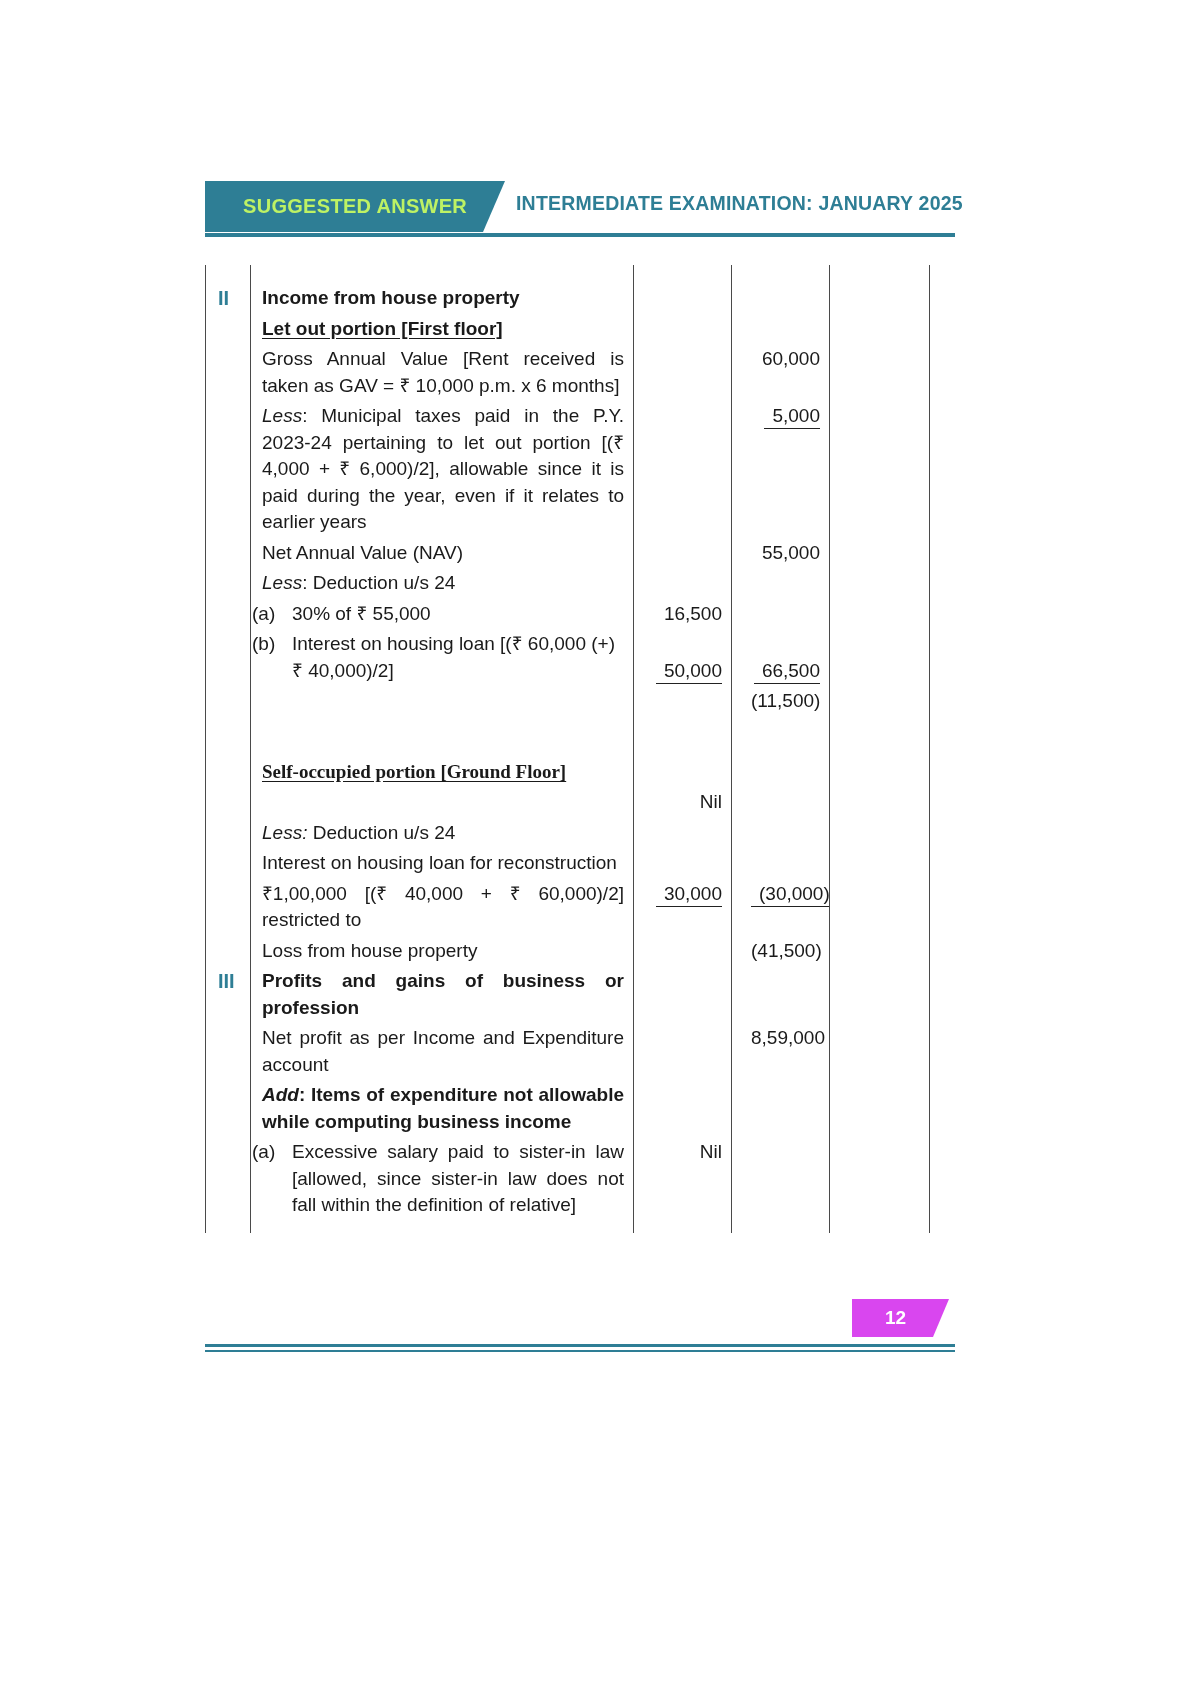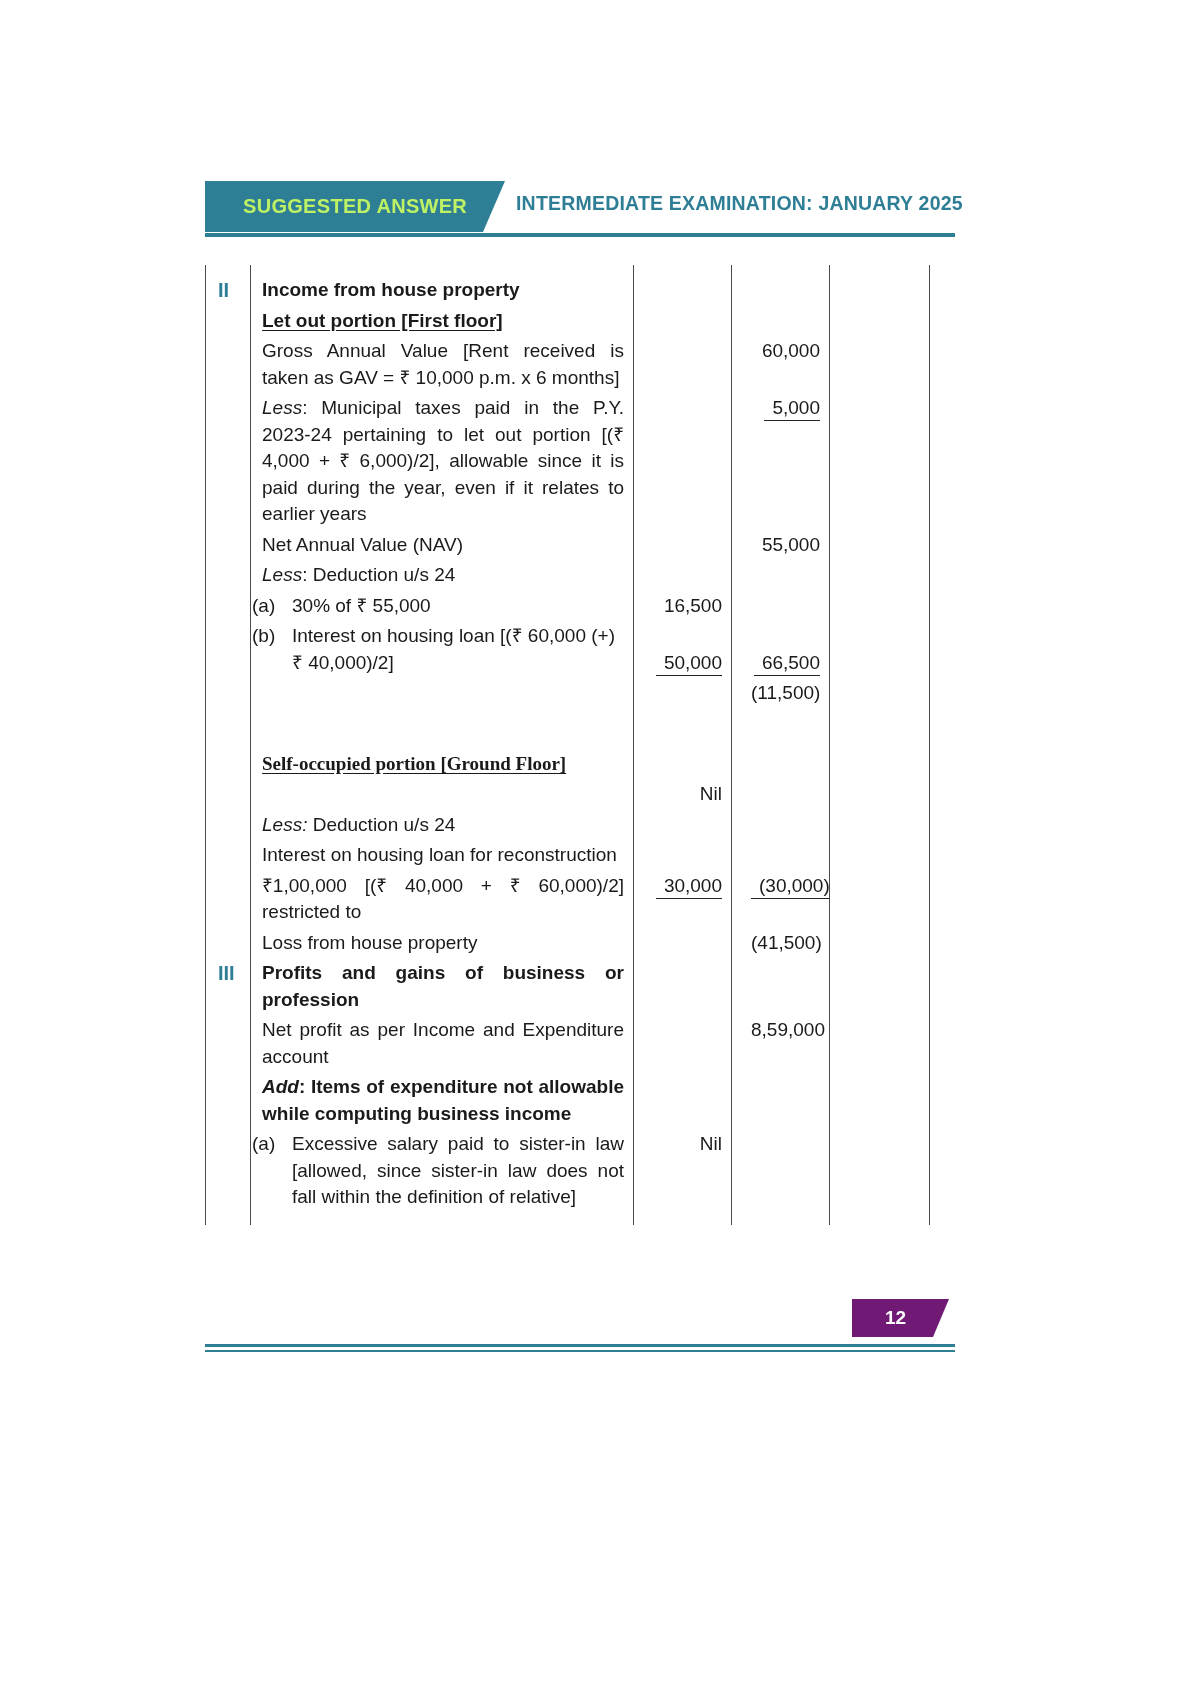--- a/index.html
+++ b/index.html
@@ -40,21 +40,21 @@
     position:absolute; top:0; bottom:0; width:1.3px; background:#4a4a4a;
   }
   .vl0{left:0;} .vl1{left:45px;} .vl2{left:428px;} .vl3{left:526px;} .vl4{left:624px;} .vl5{left:723.7px;}
 
   .trow {
     display:grid;
     grid-template-columns:45px 383px 98px 98px 101px;
     margin-top:4px;
   }
   .gap { margin-top:44px;font-family:Liberation Serif, serif; }
-  .tight { margin-top:6px; }
+  .tight { margin-top:14px; }
 
   .c-num {
     grid-column:1; color:#2e7e95; font-weight:bold; font-size:20px;
     line-height:26.5px; padding-left:13px;
   }
   .c-desc {
     grid-column:2; font-size:19px; line-height:26.5px;
     padding:0 9px 0 12px;
   }
   .a3 { grid-column:3; }
@@ -73,21 +73,21 @@
   .hang { padding-left:42px; text-indent:-40px; }
   .marker { display:inline-block; width:40px; text-indent:0; }
   .uline {
     display:inline-block; border-bottom:1.7px solid #222;
     padding-left:8px; line-height:24px;
   }
 
   
   .page-badge {
     position:absolute; left:852px; top:1299px; width:97px; height:38px;
-    background:#701a75;
+    background:#d946ef;
     clip-path: polygon(0 0, 100% 0, calc(100% - 16px) 100%, 0 100%);
     display:flex; align-items:center; justify-content:center;
   }
   .page-badge span { color:#fff; font-weight:bold; font-size:19px; padding-right:10px; }
   .footer-rule-a {
     position:absolute; left:205px; top:1344px; width:750px; height:3px; background:#2e7e95;
   }
   .footer-rule-b {
     position:absolute; left:205px; top:1350px; width:750px; height:1.6px; background:#2e7e95;
   }

